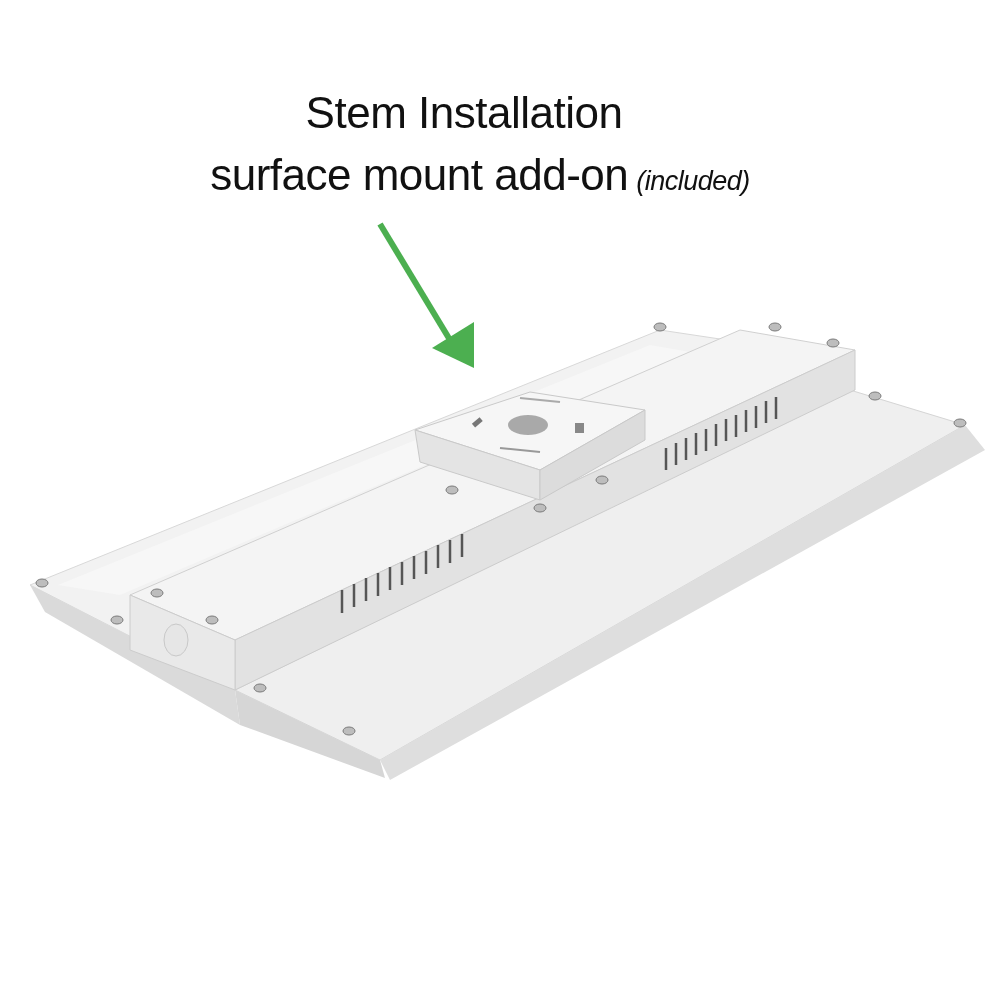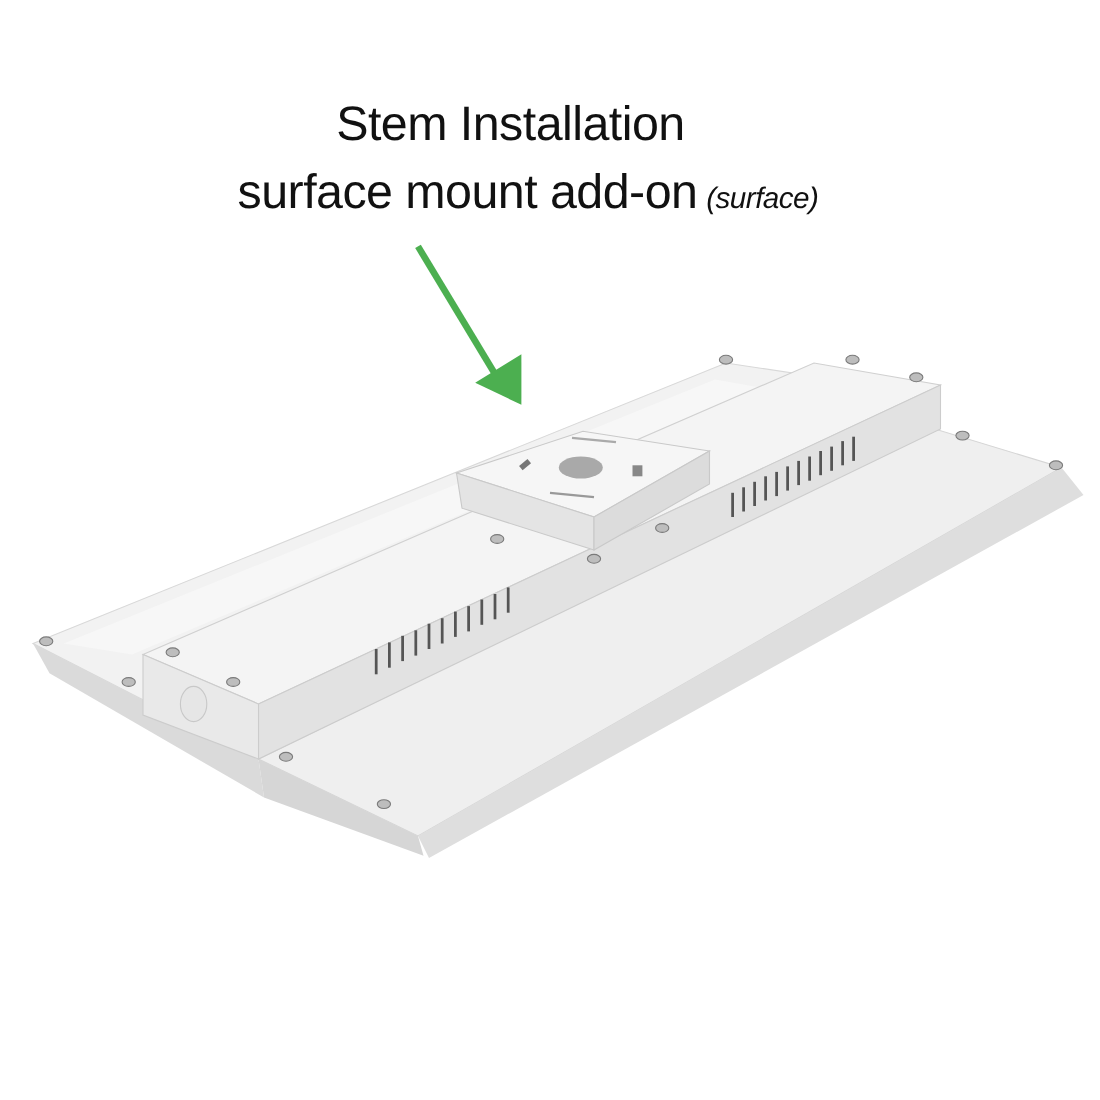--- a/index.html
+++ b/index.html
@@ -8,21 +8,21 @@
   .line1 { top: 88px; font-size: 44px; letter-spacing: -0.5px; left: -36px; }
   .line2 { top: 150px; font-size: 44px; letter-spacing: -0.5px; left: -20px; }
   .paren { font-style: italic; font-size: 27px; margin-left: 8px; }
   svg.scene { position: absolute; left: 0; top: 0; }
 </style>
 </head>
 <body>
 
 <div class="caption line1">Stem Installation</div>
 <div class="caption line2">
-  <span>surface mount add-on</span><span class="paren">(surface)</span>
+  <span>surface mount add-on</span><span class="paren">(included)</span>
 </div>
 
 <svg class="scene" width="1000" height="1000" viewBox="0 0 1000 1000">
 
   <g>
     <line x1="380" y1="224" x2="450" y2="340" stroke="#4caf50" stroke-width="6"></line>
     <polygon points="432,348 474,322 474,368" fill="#4caf50"></polygon>
   </g>
 
   <g>

